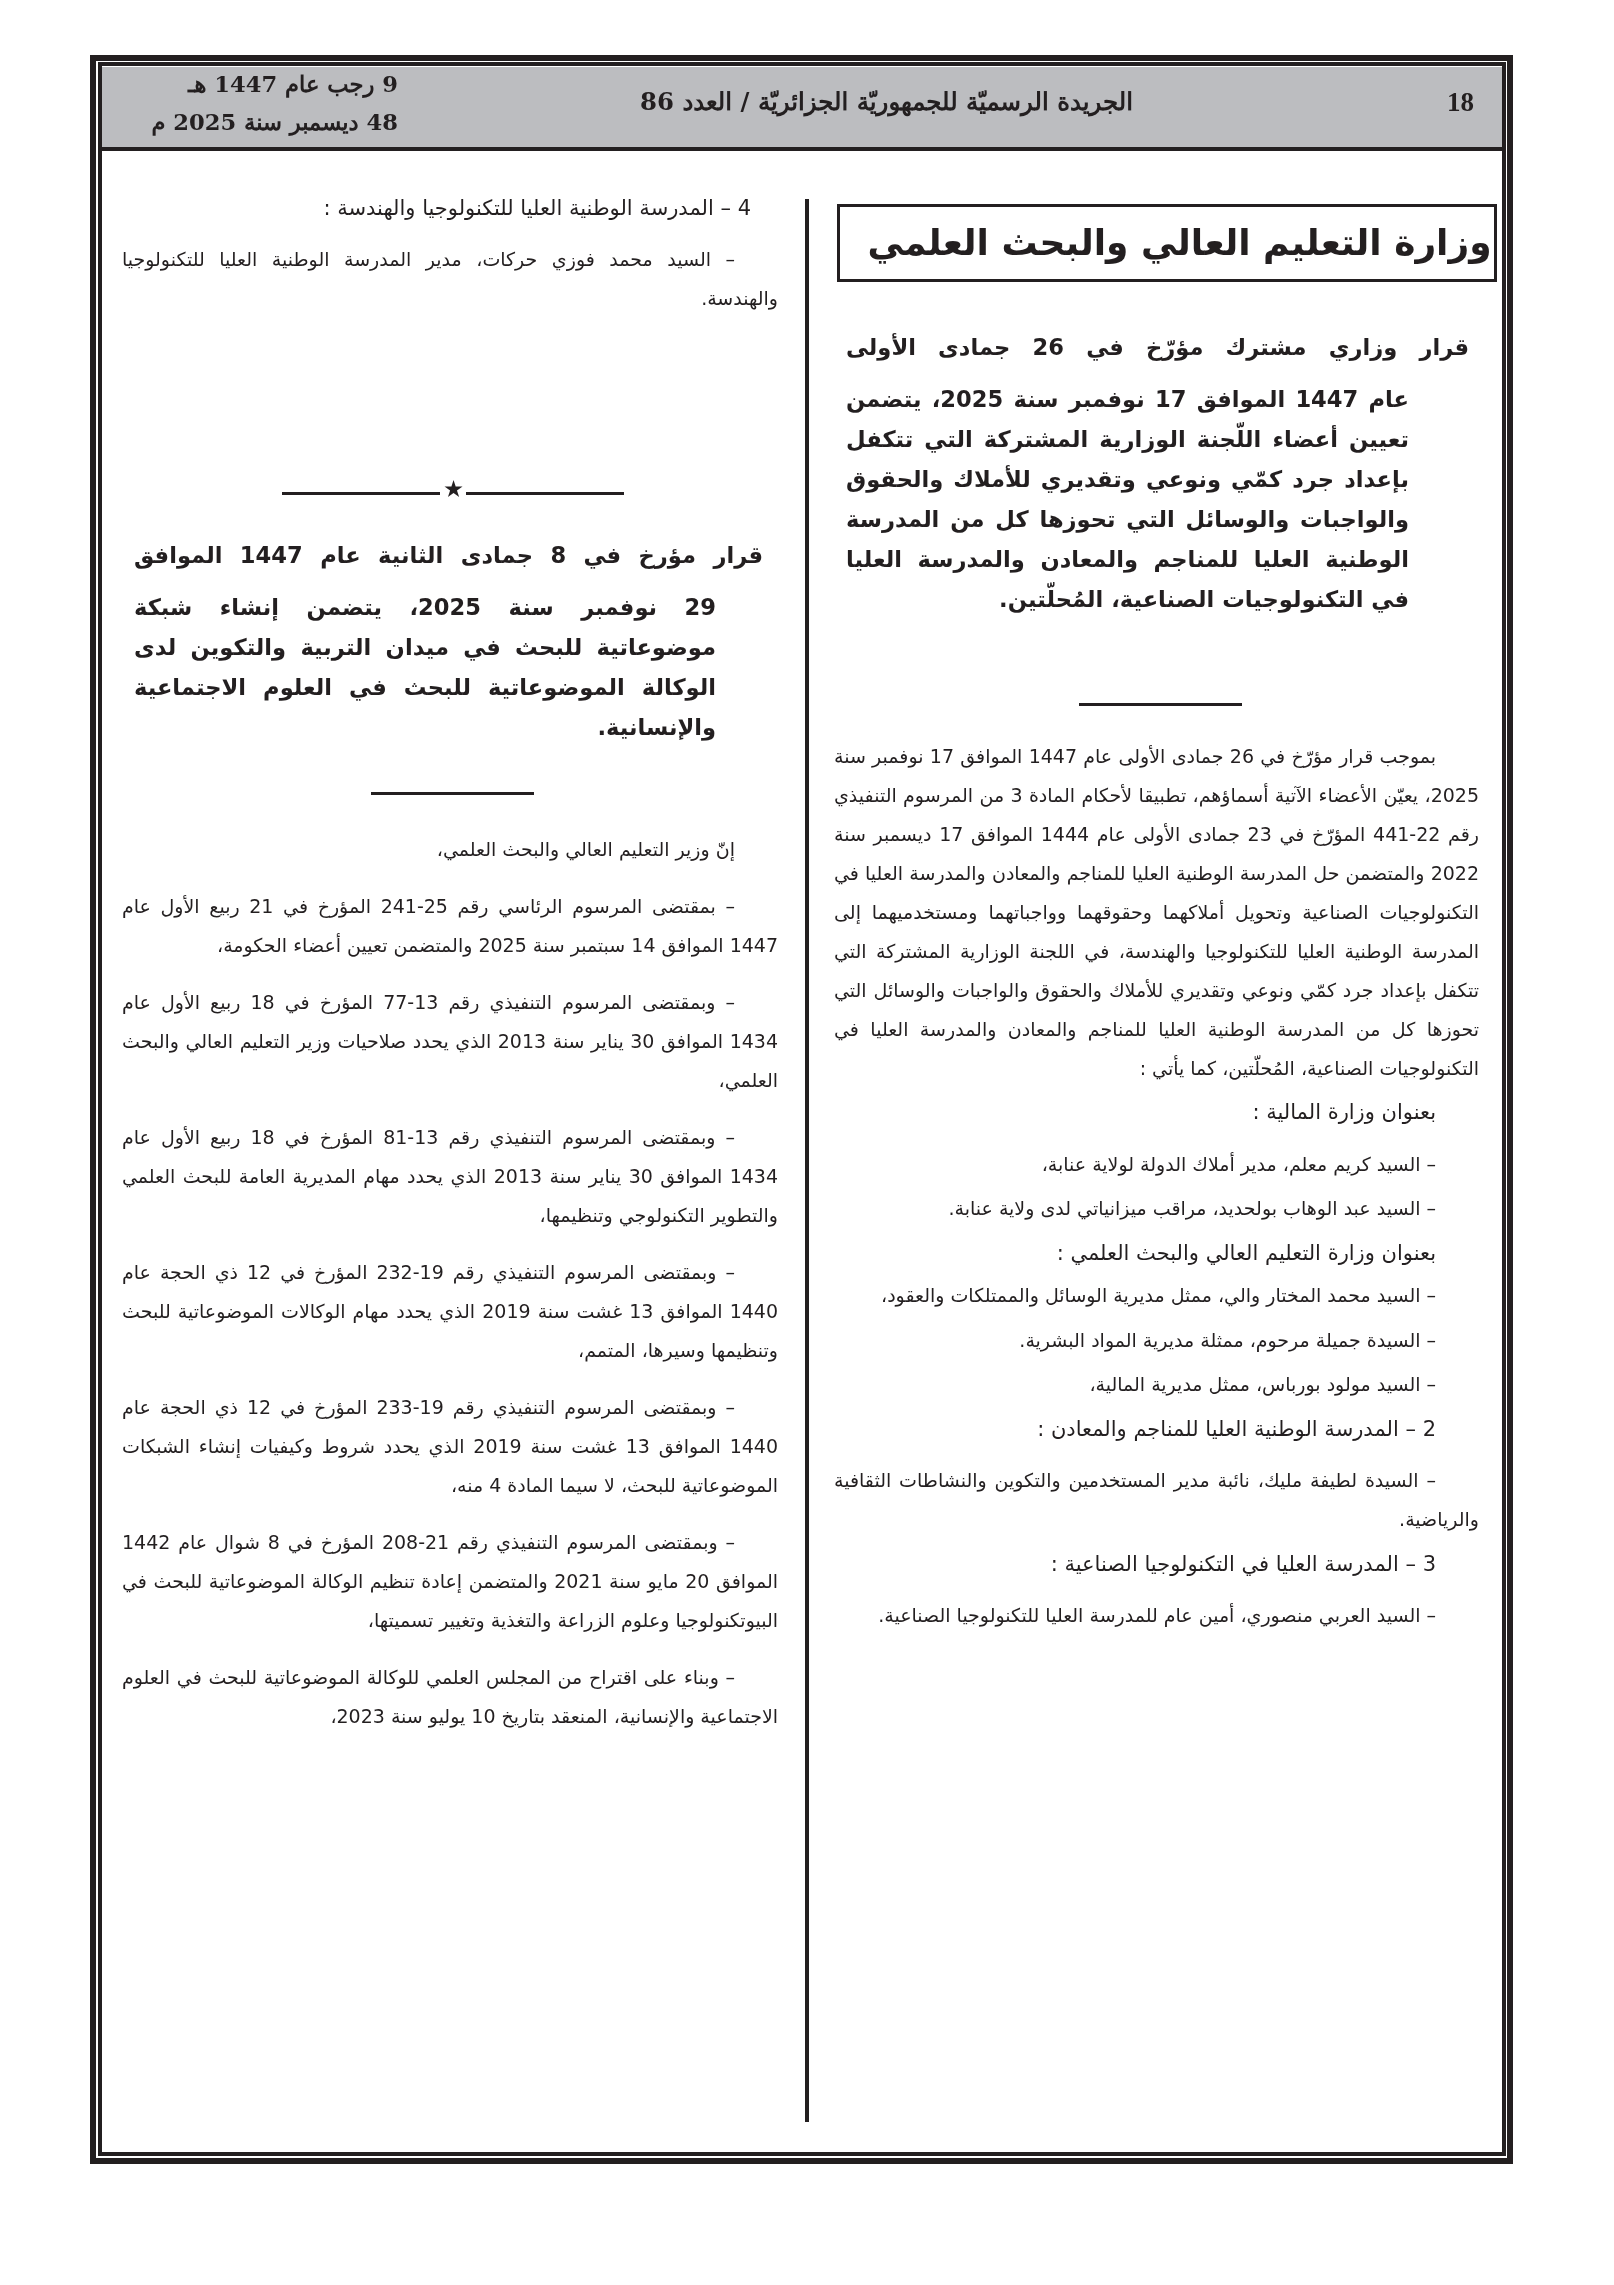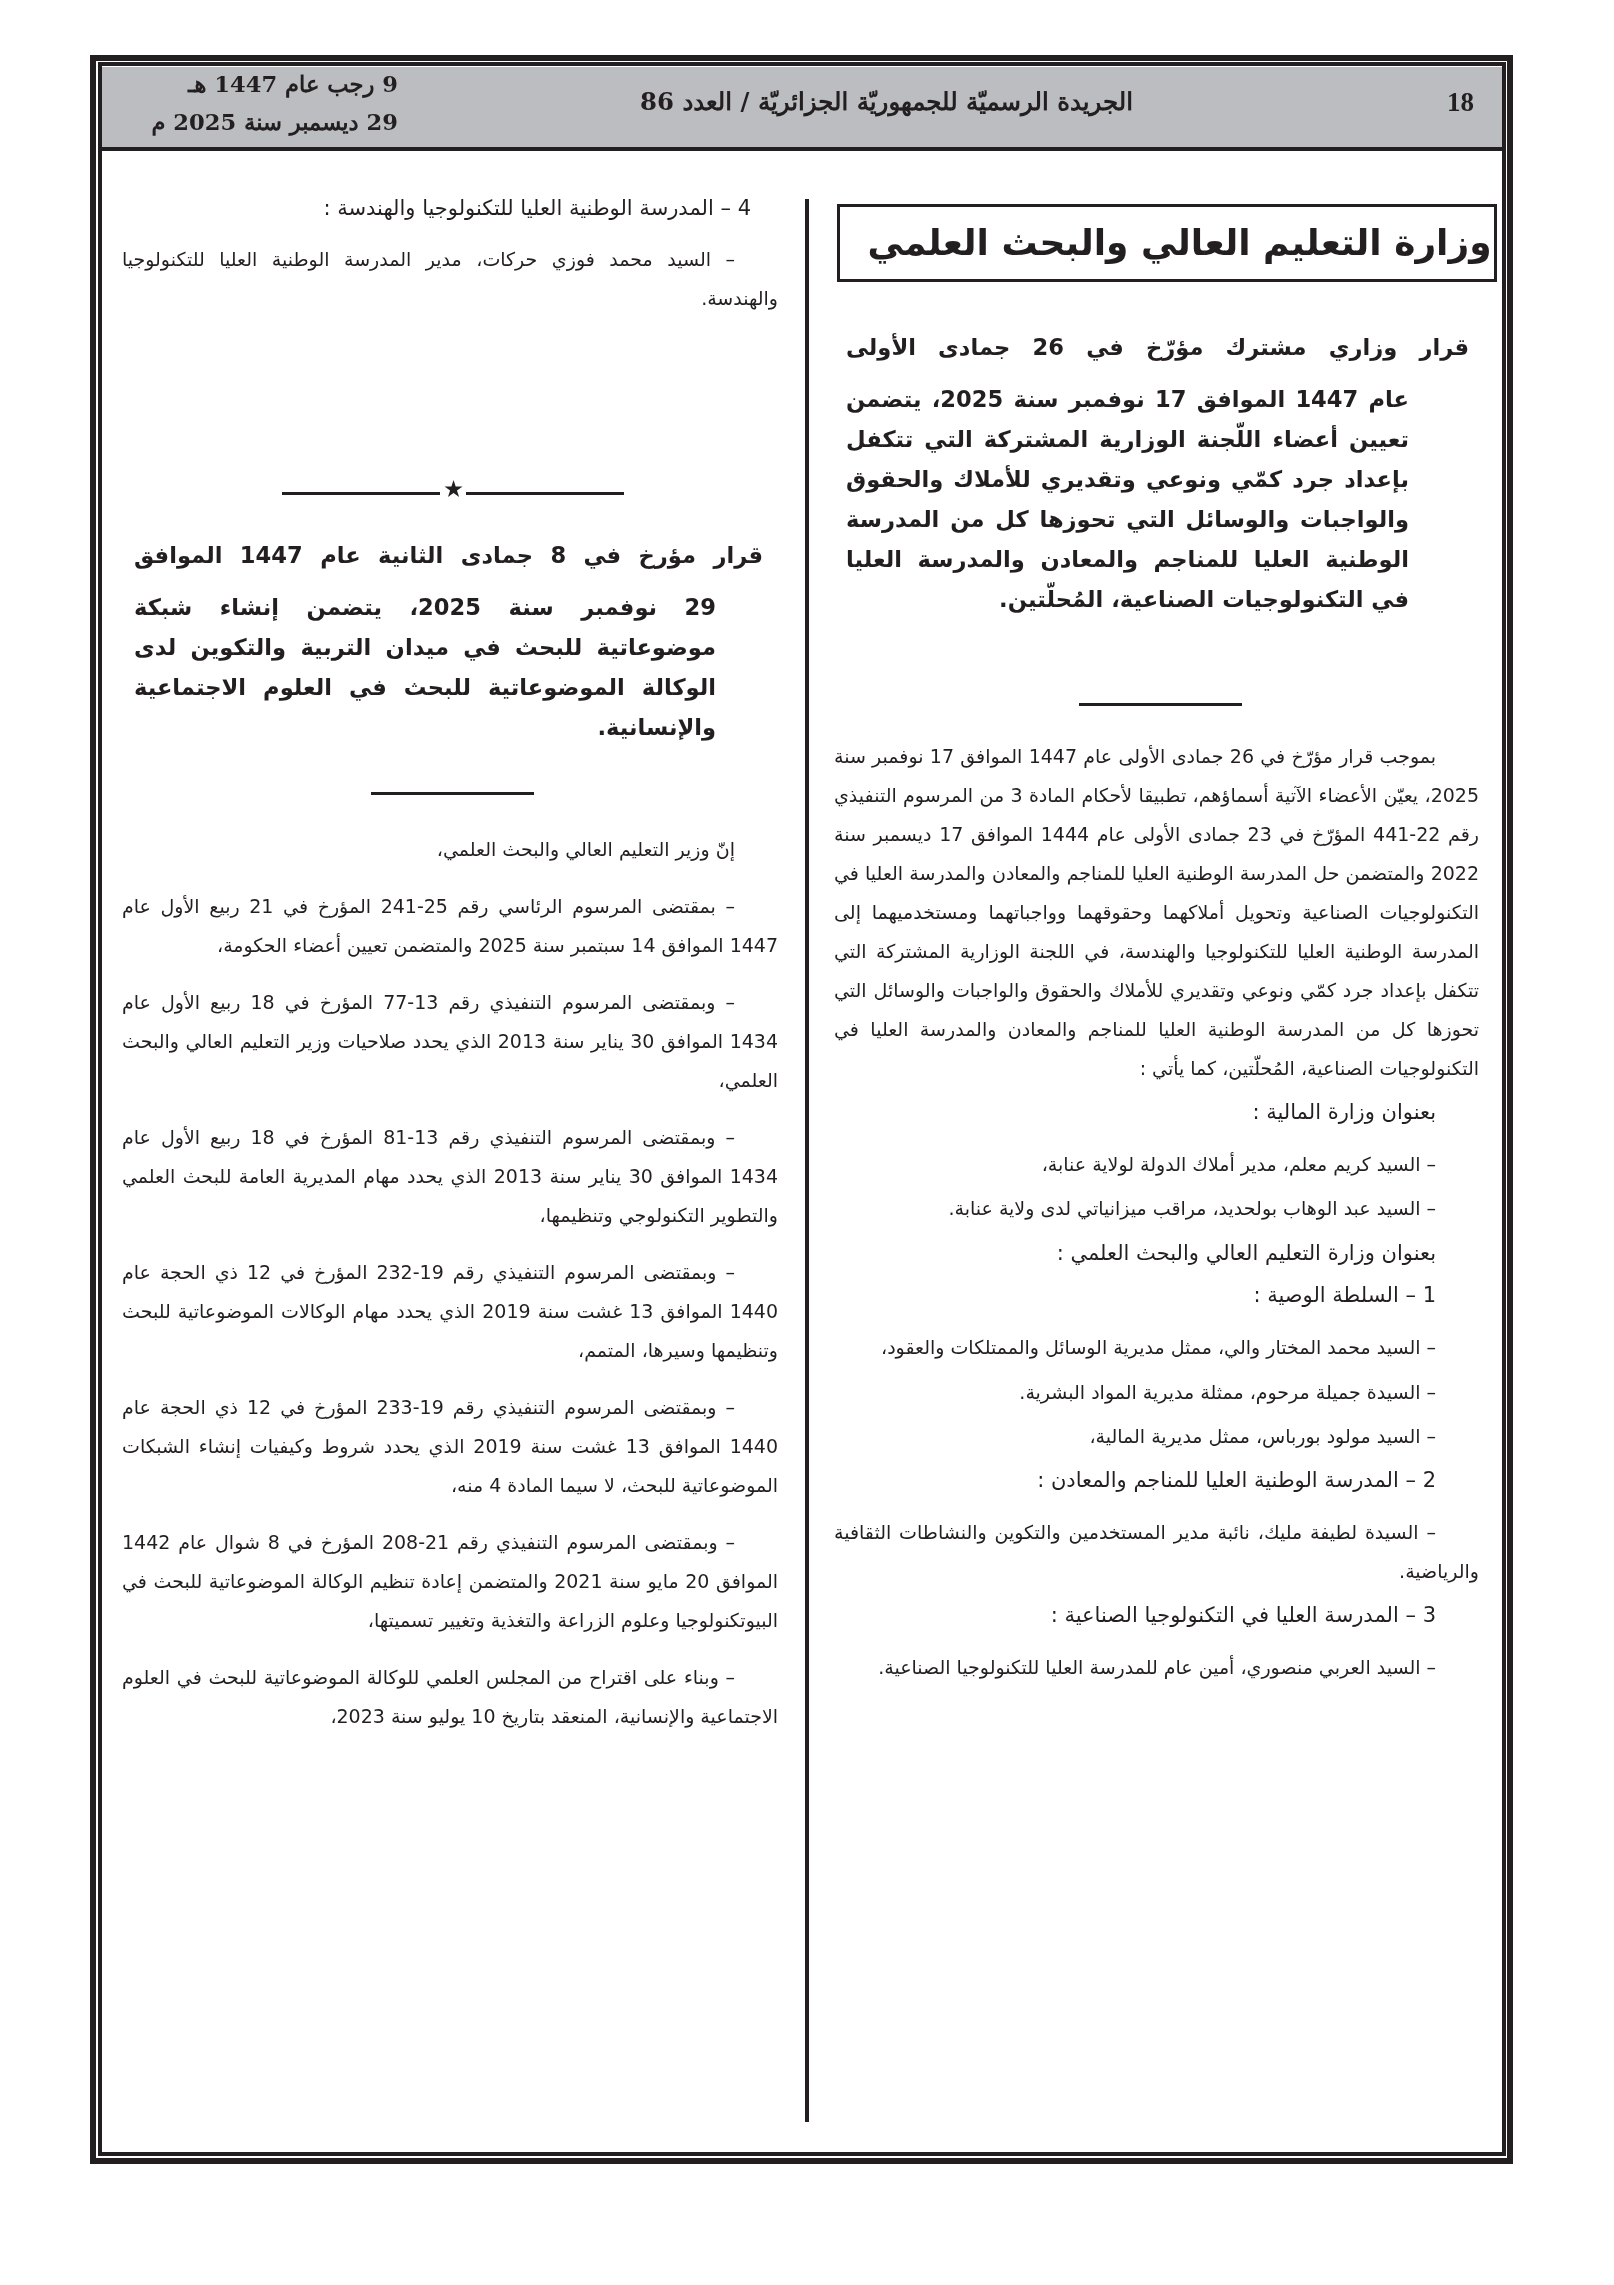--- a/index.html
+++ b/index.html
@@ -44,40 +44,39 @@
 </head>
 <body>
 
 <div class="frame-outer"></div>
 <div class="frame-inner"></div>
 
 <div class="header-band"></div>
 <div class="hdr-text" id="hdr-pagenum">18</div>
 <div class="hdr-text" id="hdr-title">الجريدة الرسميّة للجمهوريّة الجزائريّة / العدد 86</div>
 <div class="hdr-text" id="hdr-date1">9 رجب عام 1447 هـ</div>
-<div class="hdr-text" id="hdr-date2">29 ديسمبر  سنة 2025 م</div>
+<div class="hdr-text" id="hdr-date2">48 ديسمبر  سنة 2025 م</div>
 
 <div class="col-divider"></div>
 
 <div class="ministry-box">وزارة التعليم العالي والبحث العلمي</div>
 
 <div class="decree-title col-right" style="top:315px; width:647px;">
   <p style="text-align-last: justify;">قرار وزاري مشترك مؤرّخ في 26 جمادى الأولى</p>
   <p style="margin-right:72px;">عام 1447 الموافق 17 نوفمبر سنة 2025، يتضمن تعيين أعضاء اللّجنة الوزارية المشتركة التي تتكفل بإعداد جرد كمّي ونوعي وتقديري للأملاك والحقوق والواجبات والوسائل التي تحوزها كل من المدرسة الوطنية العليا للمناجم والمعادن والمدرسة العليا في التكنولوجيات الصناعية، المُحلّتين.</p>
 </div>
 
 <div class="rule" style="left:1079px; top:703px; width:163px;"></div>
 
 <div class="body-text col-right" style="top:737px;">
   <p class="indent tight">بموجب قرار مؤرّخ في 26 جمادى الأولى عام 1447 الموافق 17 نوفمبر سنة 2025، يعيّن الأعضاء الآتية أسماؤهم، تطبيقا لأحكام المادة 3 من المرسوم التنفيذي رقم 22-441 المؤرّخ في 23 جمادى الأولى عام 1444 الموافق 17 ديسمبر سنة 2022 والمتضمن حل المدرسة الوطنية العليا للمناجم والمعادن والمدرسة العليا في التكنولوجيات الصناعية وتحويل أملاكهما وحقوقهما وواجباتهما ومستخدميهما إلى المدرسة الوطنية العليا للتكنولوجيا والهندسة، في اللجنة الوزارية المشتركة التي تتكفل بإعداد جرد كمّي ونوعي وتقديري للأملاك والحقوق والواجبات والوسائل التي تحوزها كل من المدرسة الوطنية العليا للمناجم والمعادن والمدرسة العليا في التكنولوجيات الصناعية، المُحلّتين، كما يأتي :</p>
   <p class="subhead">بعنوان وزارة المالية :</p>
   <p class="indent tight">– السيد كريم معلم، مدير أملاك الدولة لولاية عنابة،</p>
   <p class="indent tight">– السيد عبد الوهاب بولحديد، مراقب ميزانياتي لدى ولاية عنابة.</p>
   <p class="subhead" style="margin-bottom:3.6px !important;">بعنوان وزارة التعليم العالي والبحث العلمي :</p>
-  <p class="subhead">1 – السلطة الوصية :</p>
   <p class="indent tight">– السيد محمد المختار والي، ممثل مديرية الوسائل والممتلكات والعقود،</p>
   <p class="indent tight">– السيدة جميلة مرحوم، ممثلة مديرية المواد البشرية.</p>
   <p class="indent tight">– السيد مولود بورباس، ممثل مديرية المالية،</p>
   <p class="subhead">2 – المدرسة الوطنية العليا للمناجم والمعادن :</p>
   <p class="indent tight">– السيدة لطيفة مليك، نائبة مدير المستخدمين والتكوين والنشاطات الثقافية والرياضية.</p>
   <p class="subhead">3 – المدرسة العليا في التكنولوجيا الصناعية :</p>
   <p class="indent tight">– السيد العربي منصوري، أمين عام للمدرسة العليا للتكنولوجيا الصناعية.</p>
 </div>
 
 <div class="body-text col-left" style="top:185px;">

